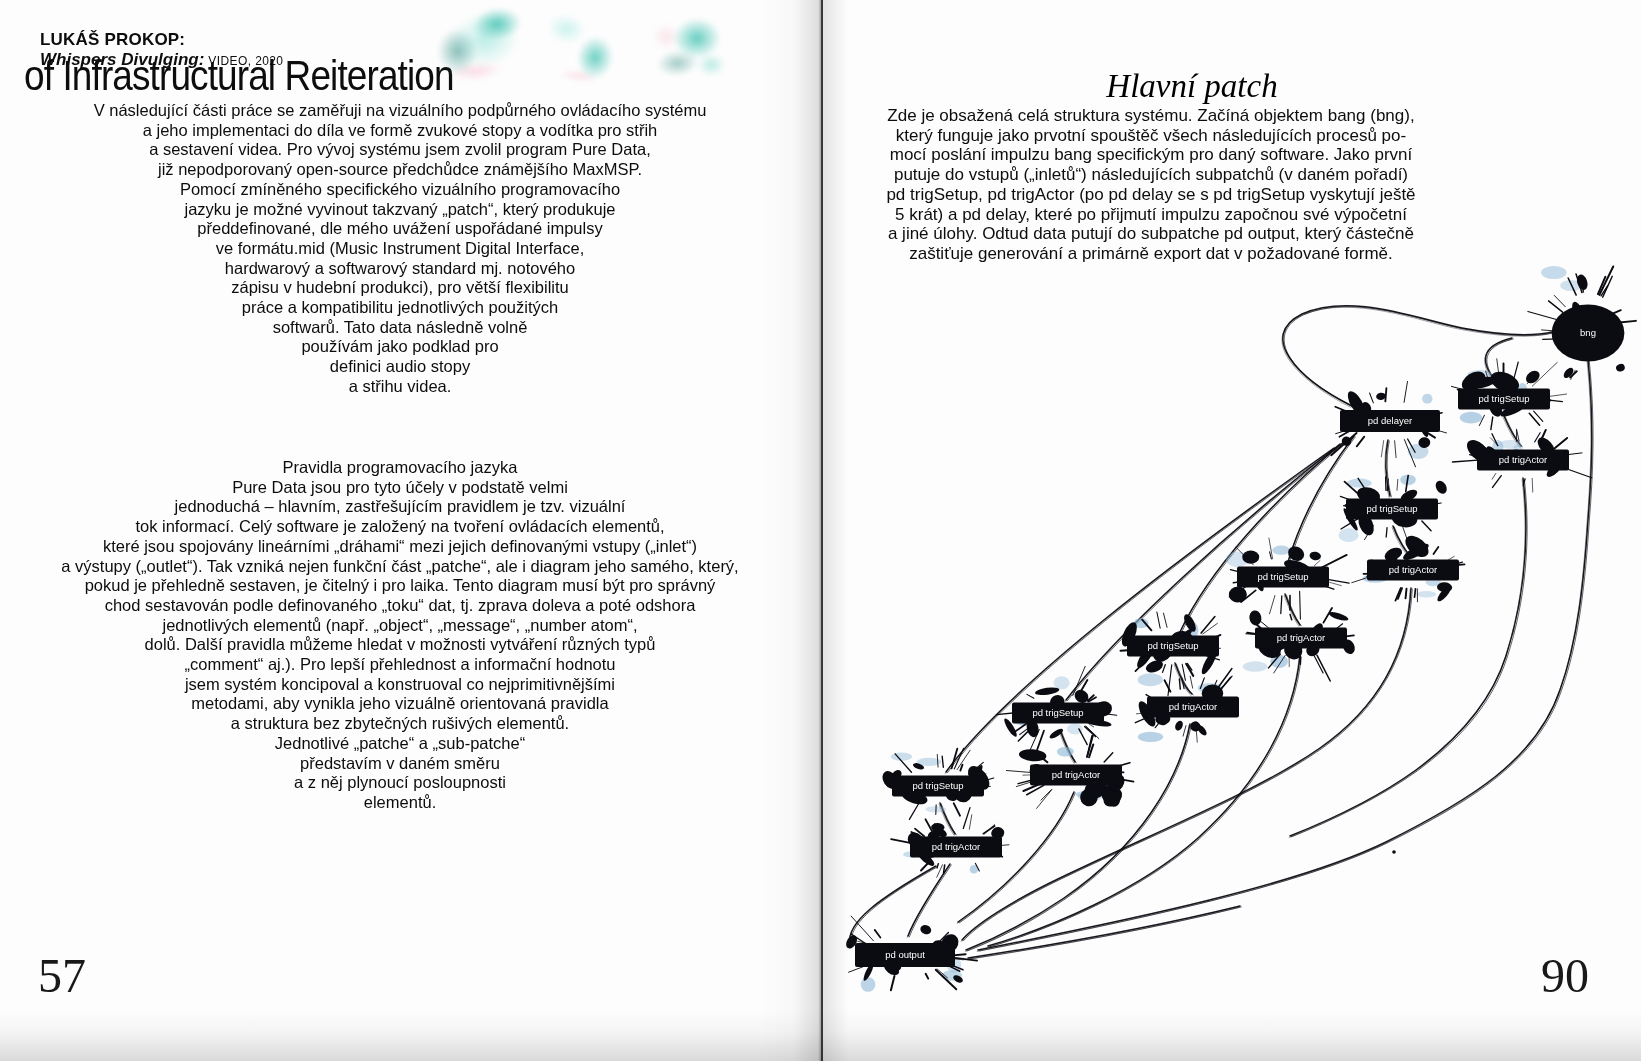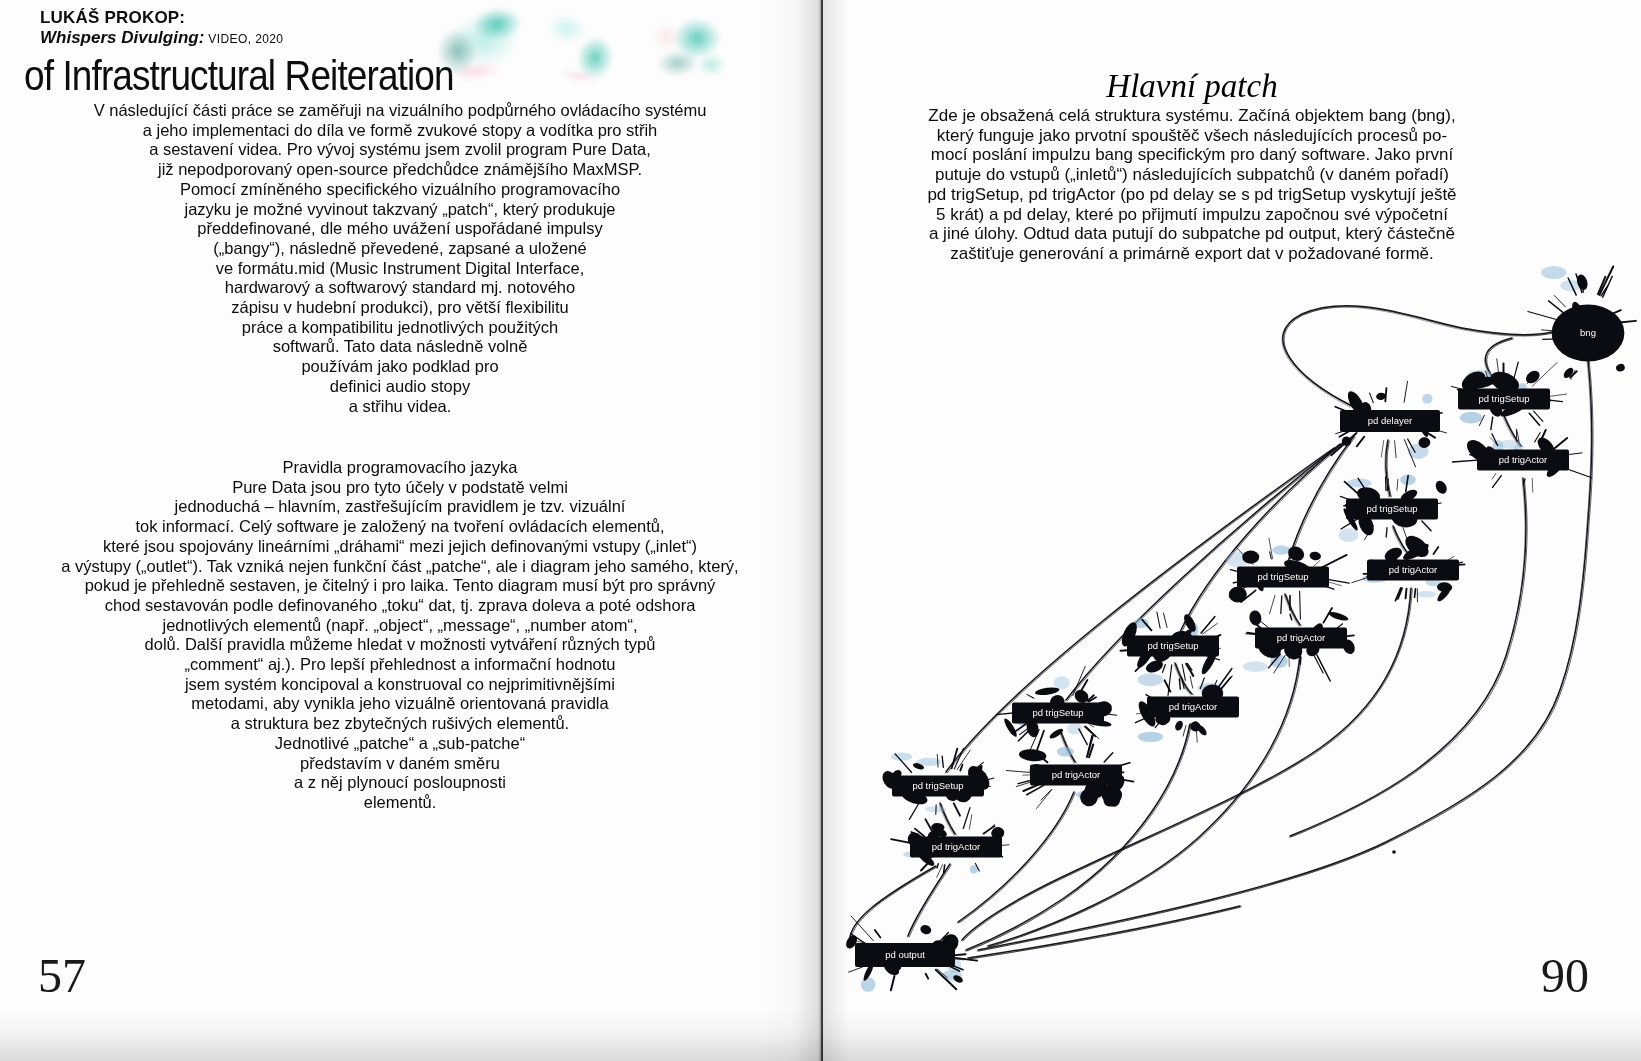--- a/index.html
+++ b/index.html
@@ -1,20 +1,20 @@
 <!DOCTYPE html>
 <html><head>
 <meta charset="utf-8">
 <style>
   html,body{margin:0;padding:0;background:#e9e9e9;}
   .spread{position:relative;width:1641px;height:1061px;background:#fdfdfd;overflow:hidden;
           font-family:"Liberation Sans",sans-serif;color:#0d0d0d;}
   
   .lp-header{position:absolute;left:40px;top:8px;line-height:20px;}
-  .lp-author{font-weight:bold;font-size:17px;letter-spacing:.2px;}
+  .lp-author{font-weight:bold;font-size:17px;letter-spacing:.2px;margin-top:22px;}
   .lp-work{font-weight:bold;font-style:italic;font-size:17px;}
   .lp-workmeta{font-style:normal;font-weight:normal;font-size:12px;letter-spacing:.4px;margin-left:4px;}
   .lp-title{position:absolute;left:24px;top:52px;font-size:42px;font-weight:400;letter-spacing:-1px;
             transform:scaleX(.88);transform-origin:left top;white-space:nowrap;z-index:2;}
   .para{position:absolute;text-align:center;font-size:16.5px;line-height:19.7px;z-index:3;}
   .para .tline{white-space:nowrap;}
   #para1{left:30px;top:101px;width:740px;}
   #para2{left:28px;top:458px;width:744px;}
   .pagenum{position:absolute;font-family:"Liberation Serif",serif;font-size:48px;color:#191919;z-index:4;}
   #pn57{left:38px;top:948px;}
@@ -37,21 +37,21 @@
   #wb3{left:638px;top:8px;width:96px;height:78px;transform:rotate(-4deg);
        border-radius:52% 48% 44% 56%/44% 56% 60% 40%;
        background:
         radial-gradient(closest-side at 62% 40%,rgba(55,191,174,.9),rgba(55,191,174,0) 66%),
         radial-gradient(closest-side at 40% 70%,rgba(14,125,112,.45),rgba(14,125,112,0) 55%),
         radial-gradient(closest-side at 30% 35%,rgba(246,200,212,.5),rgba(246,200,212,0) 50%),
         radial-gradient(closest-side at 75% 75%,rgba(150,225,214,.75),rgba(150,225,214,0) 60%);}
   
   .rp-heading{position:absolute;left:892px;top:68px;width:600px;text-align:center;z-index:3;
               font-family:"Liberation Serif",serif;font-style:italic;font-size:33px;color:#000000;}
-  #para3{left:890px;top:106px;width:604px;font-size:17px;}
+  #para3{left:849px;top:106px;width:604px;font-size:17px;}
   
   #diagram-svg{position:absolute;left:0;top:0;z-index:2;}
   
   .gutter-shadow{position:absolute;left:758px;top:0;width:64px;height:100%;z-index:6;
      background:linear-gradient(to right,rgba(0,0,0,0) 0%,rgba(0,0,0,.02) 55%,rgba(0,0,0,.12) 94%,rgba(0,0,0,.42) 100%);}
   .gutter-line{position:absolute;left:821px;top:0;width:2px;height:100%;background:#3a3a3a;z-index:7;}
   .gutter-right{position:absolute;left:823px;top:0;width:26px;height:100%;z-index:6;
      background:linear-gradient(to right,rgba(0,0,0,.10),rgba(0,0,0,0));}
   .bottom-shadow{position:absolute;left:0;bottom:0;width:100%;height:52px;z-index:8;
      background:linear-gradient(to bottom,rgba(0,0,0,0) 0%,rgba(0,0,0,.035) 45%,rgba(0,0,0,.14) 100%);}
@@ -75,21 +75,20 @@
   <div class="lp-title">of Infrastructural Reiteration</div>
 
   <div class="para" id="para1">
       <div class="tline">V následující části práce se zaměřuji na vizuálního podpůrného ovládacího systému</div>
       <div class="tline">a jeho implementaci do díla ve formě zvukové stopy a vodítka pro střih</div>
       <div class="tline">a sestavení videa. Pro vývoj systému jsem zvolil program Pure Data,</div>
       <div class="tline">již nepodporovaný open-source předchůdce známějšího MaxMSP.</div>
       <div class="tline">Pomocí zmíněného specifického vizuálního programovacího</div>
       <div class="tline">jazyku je možné vyvinout takzvaný „patch“, který produkuje</div>
       <div class="tline">předdefinované, dle mého uvážení uspořádané impulsy</div>
-      <div class="tline">(„bangy“), následně převedené, zapsané a uložené</div>
       <div class="tline">ve formátu.mid (Music Instrument Digital Interface,</div>
       <div class="tline">hardwarový a softwarový standard mj. notového</div>
       <div class="tline">zápisu v hudební produkci), pro větší flexibilitu</div>
       <div class="tline">práce a kompatibilitu jednotlivých použitých</div>
       <div class="tline">softwarů. Tato data následně volně</div>
       <div class="tline">používám jako podklad pro</div>
       <div class="tline">definici audio stopy</div>
       <div class="tline">a střihu videa.</div>
     </div>
   <div class="para" id="para2">

